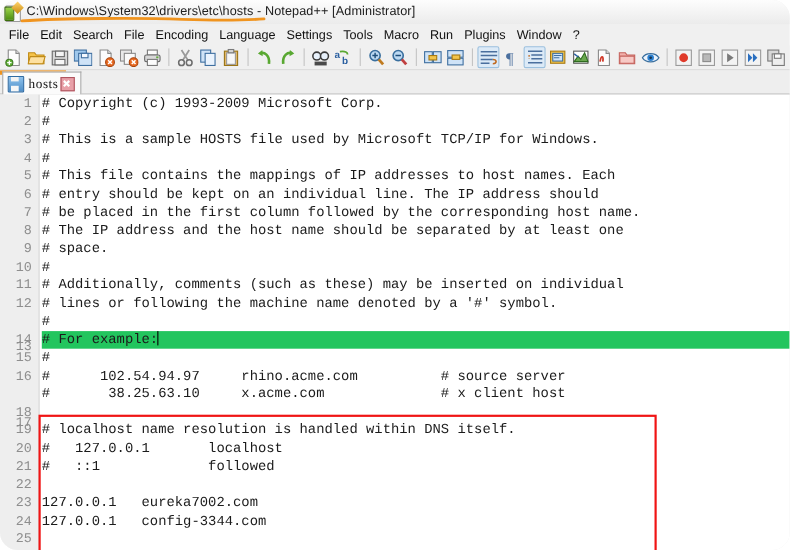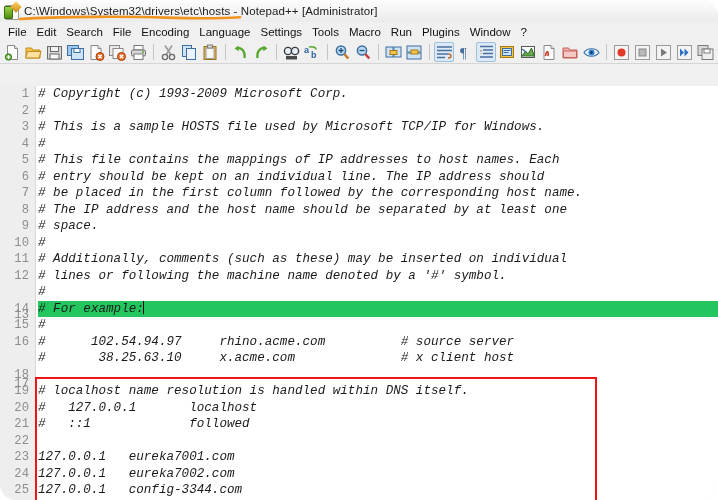--- a/index.html
+++ b/index.html
@@ -213,21 +213,21 @@
     position: absolute;
     left: 0; top: 0;
     width: 36px; height: 414px;
     background: #eeeeee;
     border-right: 1px solid #d8d8d8;
     box-sizing: border-box;
   }
   .code-area {
     position: absolute;
     left: 38px; top: 0;
-    width: 680px; height: 390px; font-style: italic;
+    width: 680px; height: 390px;
   }
   .line {
     position: relative;
     height: 16.5px;
     line-height: 16.5px;
     font-family: "Liberation Mono", monospace;
     font-size: 12.6px;
     color: #1b1b1b;
     white-space: pre;
   }
@@ -552,20 +552,28 @@
     <div class="tb-btn">
       <svg width="17" height="17" viewBox="0 0 17 17">
         <rect x="1" y="1.5" width="10" height="10" fill="#d8d8d8" stroke="#7a7a7a"></rect>
         <rect x="5" y="5" width="11" height="10.5" fill="#eeeeee" stroke="#7a7a7a"></rect>
         <rect x="7" y="5" width="6" height="4" fill="#fbfbfb" stroke="#7a7a7a"></rect>
       </svg>
     </div>
 
   </div>
 
+  <div class="tabbar">
+    <div class="tab-top-orange"></div>
+    <div class="tab">
+      <div class="tab-icon"></div>
+      <div class="tab-label">hosts</div>
+      <div class="tab-close"></div>
+    </div>
+  </div>
 
   <div class="editor">
 
     <div class="gutter">
       <div class="gutter-inner" id="gutter-inner">
           <div class="ln" style="top: 0px;">1</div>
           <div class="ln" style="top: 16.5px;">2</div>
           <div class="ln" style="top: 33px;">3</div>
           <div class="ln" style="top: 49.5px;">4</div>
           <div class="ln" style="top: 66px;">5</div>
@@ -609,21 +617,20 @@
         <div class="line">#</div>
         <div class="line current"># For example:<span class="caret"></span></div>
         <div class="line">#</div>
         <div class="line">#      102.54.94.97     rhino.acme.com          # source server</div>
         <div class="line">#       38.25.63.10     x.acme.com              # x client host</div>
         <div class="line"></div>
         <div class="line"># localhost name resolution is handled within DNS itself.</div>
         <div class="line">#   127.0.0.1       localhost</div>
         <div class="line">#   ::1             followed</div>
         <div class="line"></div>
-        <div class="line">127.0.0.1   eureka7001.com</div>
         <div class="line">127.0.0.1   eureka7002.com</div>
         <div class="line">127.0.0.1   config-3344.com</div>
         <div class="line"></div>
       </div>
 
     <div class="red-box"></div>
 
   </div>
 
 </div>

